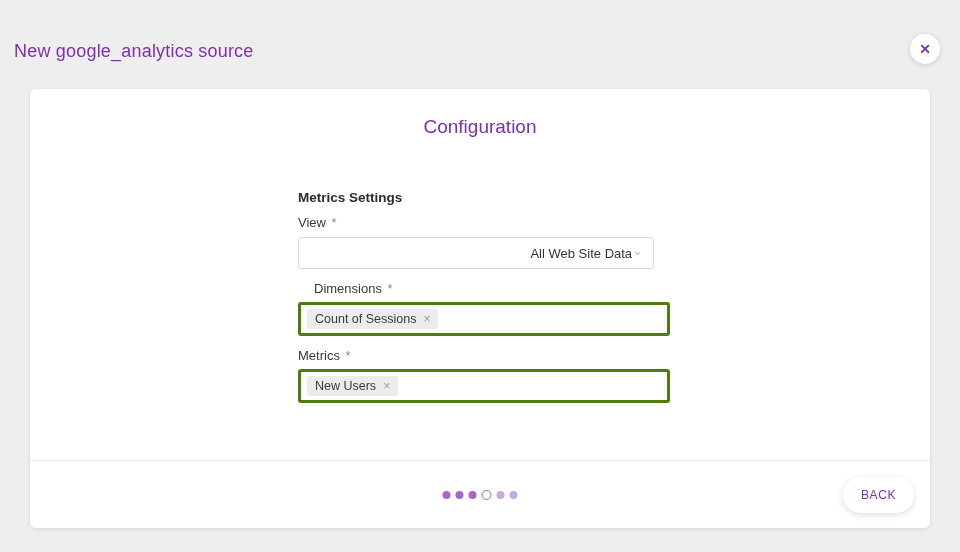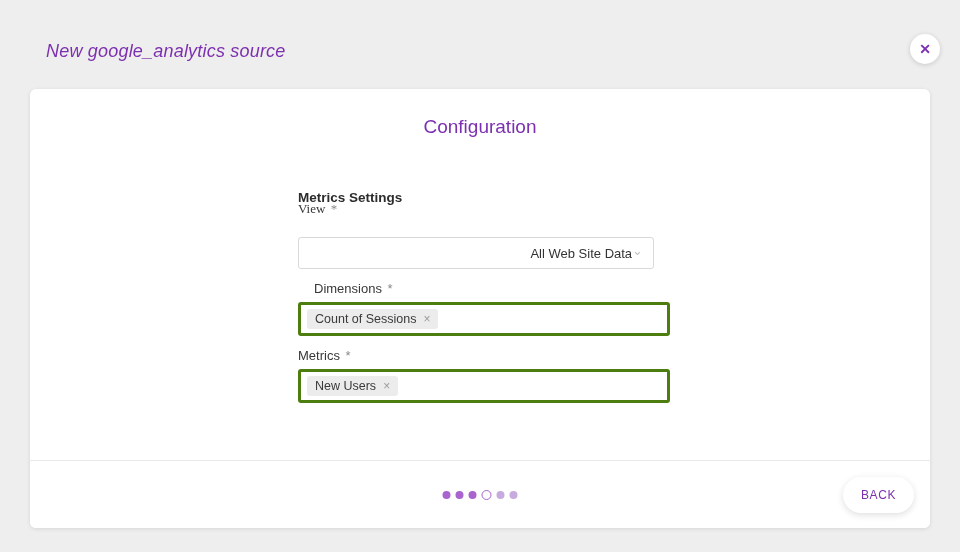--- a/index.html
+++ b/index.html
@@ -6,24 +6,23 @@
   html, body {
     width: 960px; height: 552px;
     font-family: "Liberation Sans", "DejaVu Sans", sans-serif;
     background: #efeeee;
     overflow: hidden;
   }
   .page { position: relative; width: 960px; height: 552px; }
 
   
   .page-title {
-    position: absolute; left: 46px; top: 41px;
+    position: absolute; left: 14px; top: 41px;
     font-size: 18px; font-weight: 400; color: #7c30b0;
     letter-spacing: 0.2px;
-    font-style: italic;
   }
   .close-btn {
     position: absolute; left: 910px; top: 34px;
     width: 30px; height: 30px; border-radius: 50%;
     background: #ffffff; border: none; cursor: pointer;
     box-shadow: 0 1px 5px rgba(0,0,0,0.16);
     display: flex; align-items: center; justify-content: center;
   }
   .close-btn span {
     color: #7c30b0; font-size: 14px; font-weight: bold; line-height: 1;
@@ -47,21 +46,21 @@
   .form-col { position: absolute; left: 268px; top: 101px; width: 372px; }
   .section-label {
     position: absolute; top: 0; left: 0;
     font-size: 13.5px; font-weight: bold; color: #2c2c2c;
   }
   .field-label {
     position: absolute; left: 0;
     font-size: 13px; color: #383838;
   }
   .field-label .req { color: #8a8a8a; margin-left: 2px; }
-  .lbl-view { top: 11px; font-family: Liberation Serif, serif; }
+  .lbl-view { top: 25px; }
   .lbl-dimensions { top: 91px; margin-left: 16px; }
   .lbl-metrics { top: 158px; text-align: right; }
 
   .select-box {
     position: absolute; left: 0; top: 47px;
     width: 356px; height: 32px;
     border: 1px solid #d9d9d9; border-radius: 3px;
     background: #fff; cursor: pointer;
     display: flex; align-items: center;
     padding: 0 10px 0 11px;

